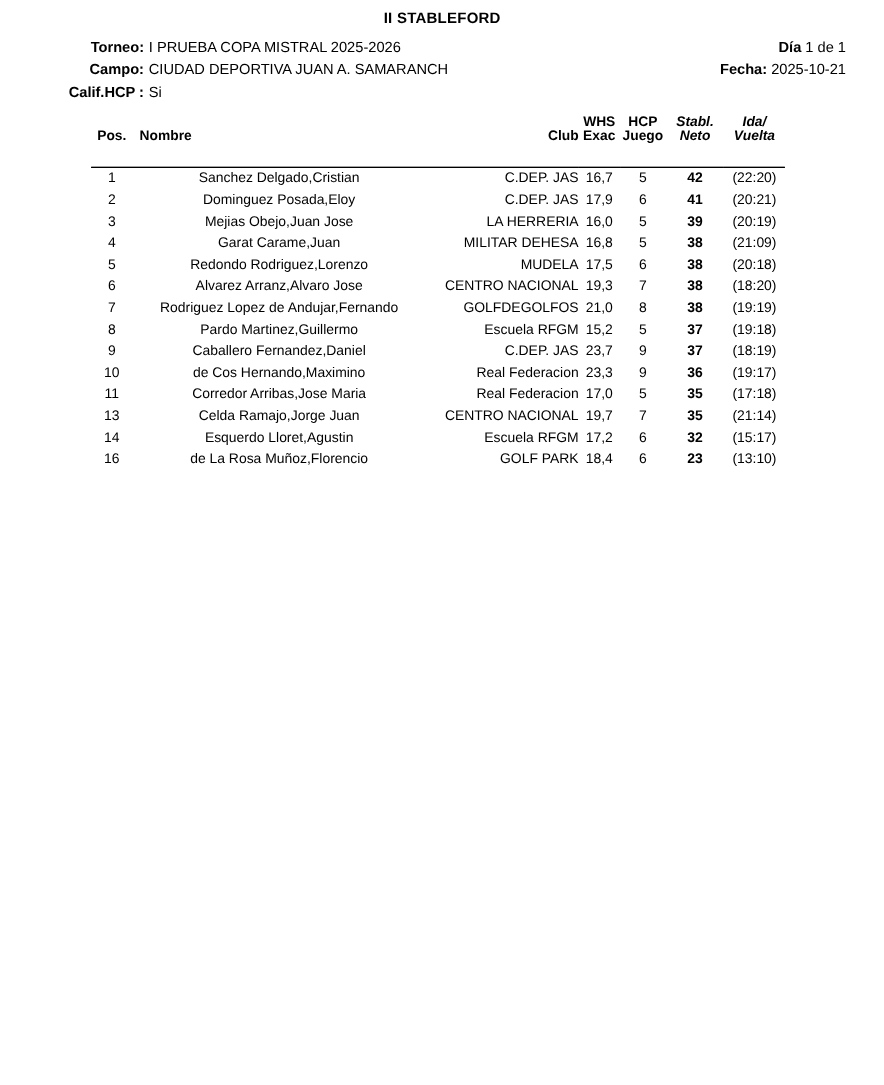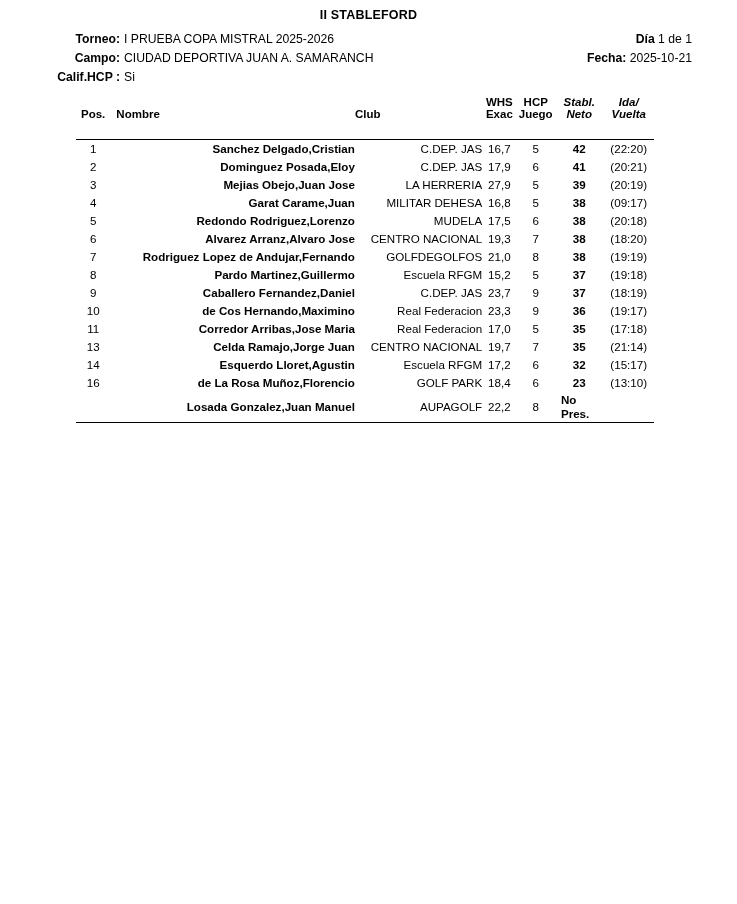--- a/index.html
+++ b/index.html
@@ -36,21 +36,21 @@
     margin: 0;
   }
   .hdr-row {
     position: relative;
     height: 19px;
     font-size: 12.2px;
   }
   
   .hdr-right {
     position: absolute;
-    right: 45px;
+    right: 32px;
     text-align: right;
     white-space: nowrap;
   }
   
   .hdr-lab {
     position: absolute;
     left: 0;
     width: 120px;
     text-align: right;
     font-weight: bold;
@@ -72,38 +72,38 @@
   }
   table.results th {
     font-weight: bold;
     vertical-align: bottom;
     padding: 0 0 1px 0;
     font-size: 11.5px;
     line-height: 12px;
   }
   .th-pos { width: 34px; text-align: center; }
   .th-nombre { width: 236px; text-align: left; padding-left: 6px !important;}
-  .th-club { width: 126px; text-align: left; }
+  .th-club { width: 126px; text-align: right; }
   .th-whs { width: 34px; text-align: center; }
   .th-hcp { width: 38px; }
   .th-stabl { width: 48px; text-align: center; font-style: italic; margin-top: 25px; }
   .th-ida { width: 50px; text-align: center; font-style: italic; }
   .hdr-under td {
     border-bottom: 1.2px solid #000;
     height: 2px;
     padding: 0;
   }
   table.results td {
     padding: 1px 0 1px 0;
     line-height: 14px;
     height: 16px;
     vertical-align: middle;
   }
   td.c-pos { text-align: center; }
-  td.c-nombre { text-align: right; padding-left: 6px; font-weight: bold; }
+  td.c-nombre { text-align: center; padding-left: 6px; }
   td.c-club { text-align: right; }
   td.c-whs { text-align: center; }
   td.c-hcp { text-align: center; }
   td.c-stabl { text-align: center; font-weight: bold; margin-left: 19px; }
   td.c-ida { text-align: center; }
   tr.last-row td {
     border-bottom: 1.2px solid #000;
   }
   td.c-stabl.nopres { font-weight: bold; text-align: left; padding-left: 6px; }
 </style>
@@ -174,33 +174,33 @@
           <td class="c-club">C.DEP. JAS</td>
           <td class="c-whs">17,9</td>
           <td class="c-hcp">6</td>
           <td class="c-stabl">41</td>
           <td class="c-ida">(20:21)</td>
         </tr>
         <tr>
           <td class="c-pos">3</td>
           <td class="c-nombre">Mejias Obejo,Juan Jose</td>
           <td class="c-club">LA HERRERIA</td>
-          <td class="c-whs">27,9</td>
+          <td class="c-whs">16,0</td>
           <td class="c-hcp">5</td>
           <td class="c-stabl">39</td>
           <td class="c-ida">(20:19)</td>
         </tr>
         <tr>
           <td class="c-pos">4</td>
           <td class="c-nombre">Garat Carame,Juan</td>
           <td class="c-club">MILITAR DEHESA</td>
           <td class="c-whs">16,8</td>
           <td class="c-hcp">5</td>
           <td class="c-stabl">38</td>
-          <td class="c-ida">(09:17)</td>
+          <td class="c-ida">(21:09)</td>
         </tr>
         <tr>
           <td class="c-pos">5</td>
           <td class="c-nombre">Redondo Rodriguez,Lorenzo</td>
           <td class="c-club">MUDELA</td>
           <td class="c-whs">17,5</td>
           <td class="c-hcp">6</td>
           <td class="c-stabl">38</td>
           <td class="c-ida">(20:18)</td>
         </tr>
@@ -278,25 +278,16 @@
         </tr>
         <tr>
           <td class="c-pos">16</td>
           <td class="c-nombre">de La Rosa Muñoz,Florencio</td>
           <td class="c-club">GOLF PARK</td>
           <td class="c-whs">18,4</td>
           <td class="c-hcp">6</td>
           <td class="c-stabl">23</td>
           <td class="c-ida">(13:10)</td>
         </tr>
-        <tr class="last-row">
-          <td class="c-pos"></td>
-          <td class="c-nombre">Losada Gonzalez,Juan Manuel</td>
-          <td class="c-club">AUPAGOLF</td>
-          <td class="c-whs">22,2</td>
-          <td class="c-hcp">8</td>
-          <td class="c-stabl nopres">No Pres.</td>
-          <td class="c-ida"></td>
-        </tr>
       </tbody>
   </table>
 
 </div>
 
 </body></html>

